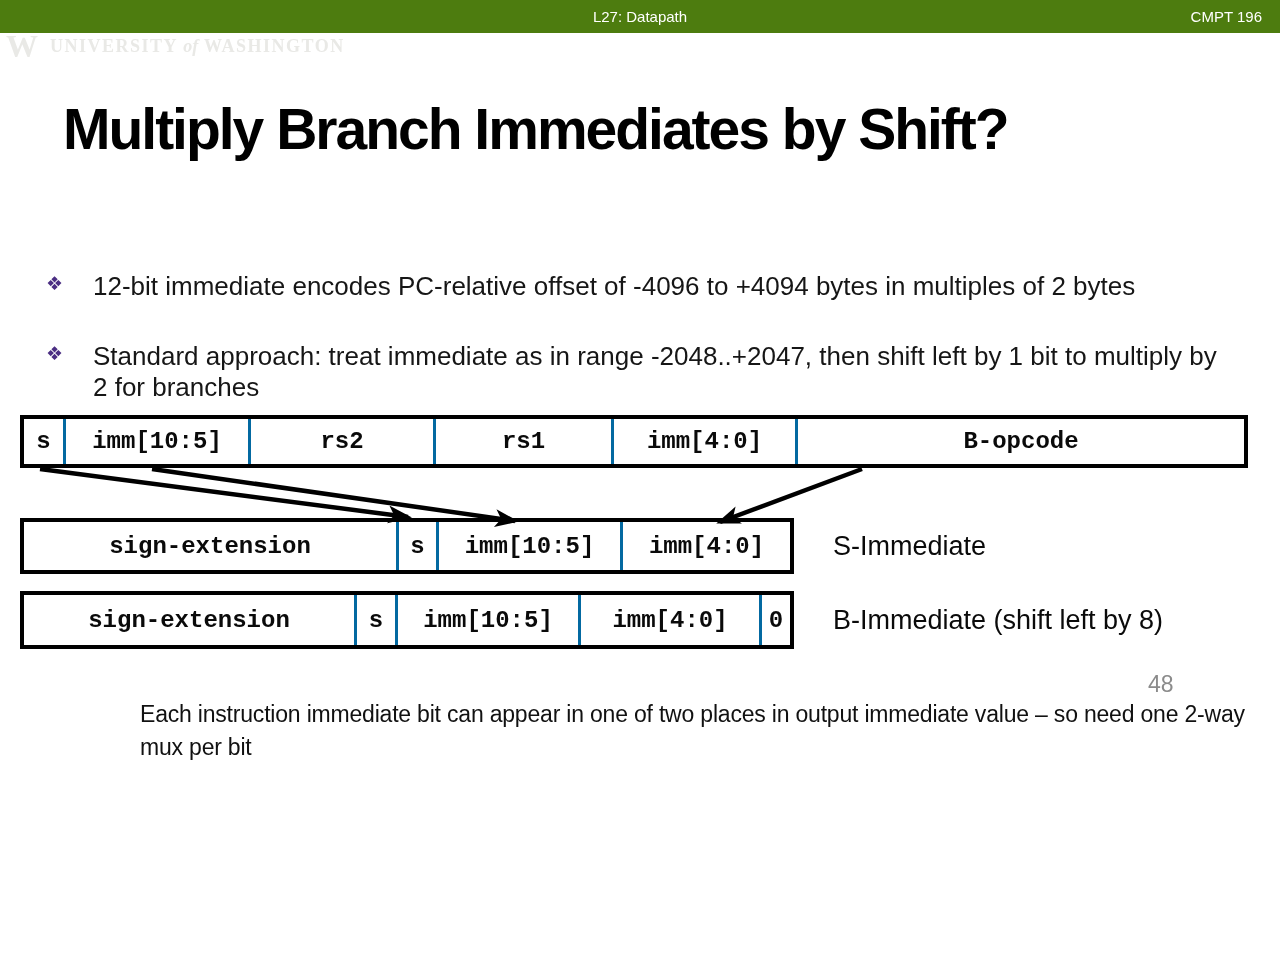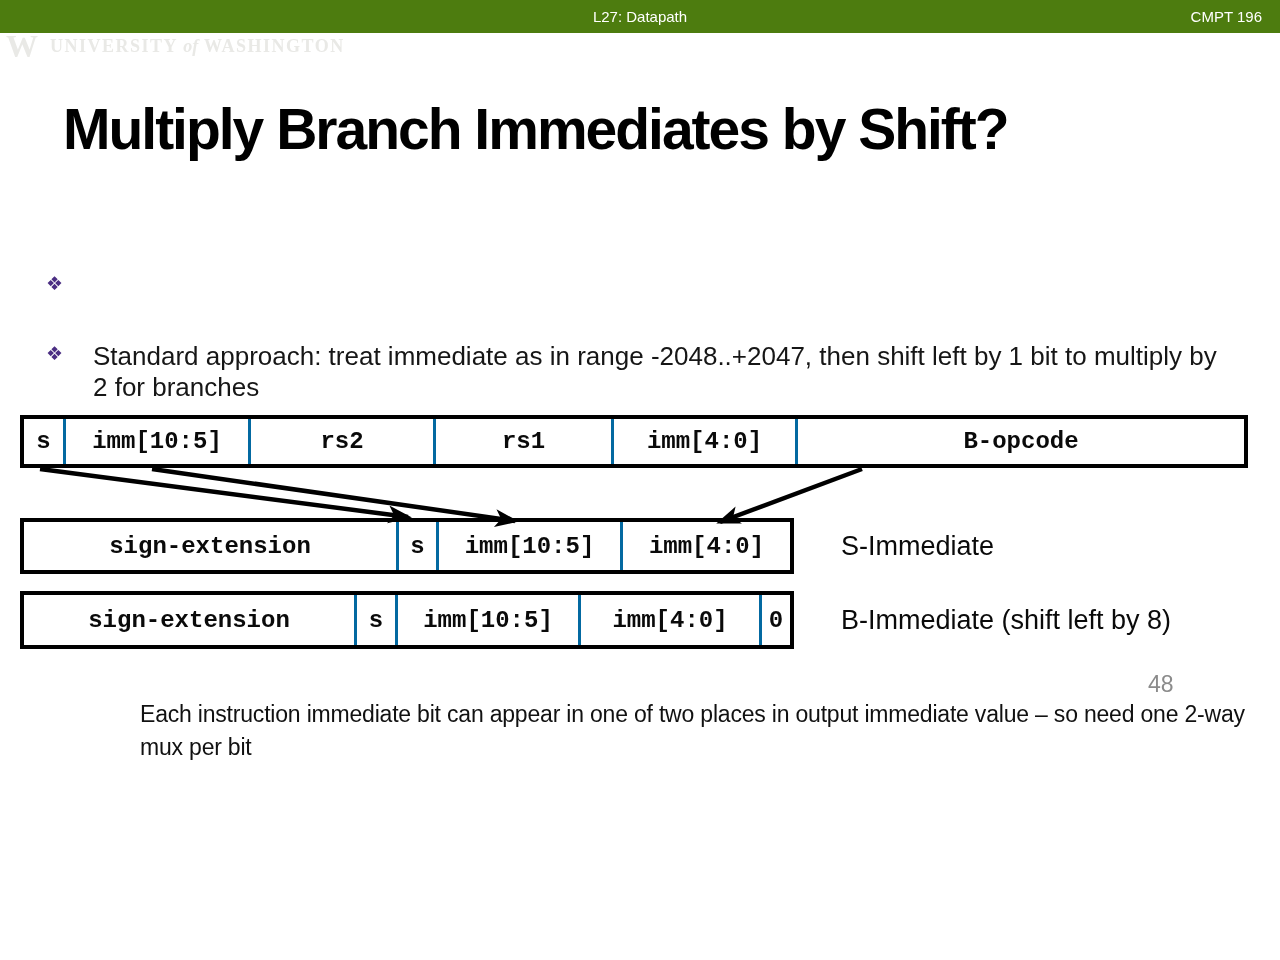--- a/index.html
+++ b/index.html
@@ -78,21 +78,21 @@
     border-left: 3px solid #0369a1;
     overflow: hidden; white-space: nowrap;
   }
   .bitrow .cell:first-child { border-left: none; }
   .row-instruction { left: 20px; top: 415px; width: 1228px; height: 53px; }
   .row-simm        { left: 20px; top: 518px; width: 774px;  height: 56px; }
   .row-bimm        { left: 20px; top: 591px; width: 774px;  height: 58px; }
   
   .row-label {
     position: absolute; left: 833px;
-    font-size: 27px; color: #0a0a0a; white-space: nowrap; margin-left: 8px;
+    font-size: 27px; color: #0a0a0a; white-space: nowrap;
   }
   .label-simm { top: 518px; height: 56px; line-height: 56px; }
   .label-bimm { top: 591px; height: 58px; line-height: 58px; }
   
   .arrows {
     position: absolute; left: 0; top: 0;
     width: 1280px; height: 960px;
     pointer-events: none;
   }
   .arrows line { stroke: #000; stroke-width: 4.5; }
@@ -119,20 +119,21 @@
 
   <div class="logo">
     <span class="logo-mark">W</span>
     <span class="logo-text"><span>UNIVERSITY</span> <span class="of">of</span> <span>WASHINGTON</span></span>
   </div>
 
   <h1 class="title">Multiply Branch Immediates by Shift?</h1>
 
   <div class="bullet bullet-1">
     <span class="marker">❖</span>
+    <span class="btext">12-bit immediate encodes PC-relative offset of -4096 to +4094 bytes in multiples of 2 bytes</span>
   </div>
   <div class="bullet bullet-2">
     <span class="marker">❖</span>
     <span class="btext">Standard approach: treat immediate as in range -2048..+2047, then shift left by 1 bit to multiply by 2 for branches</span>
   </div>
 
   <div class="bitrow row-instruction">
     <div class="cell" style="flex:0 0 39px">s</div>
     <div class="cell" style="flex:0 0 185px">imm[10:5]</div>
     <div class="cell" style="flex:0 0 185px">rs2</div>

